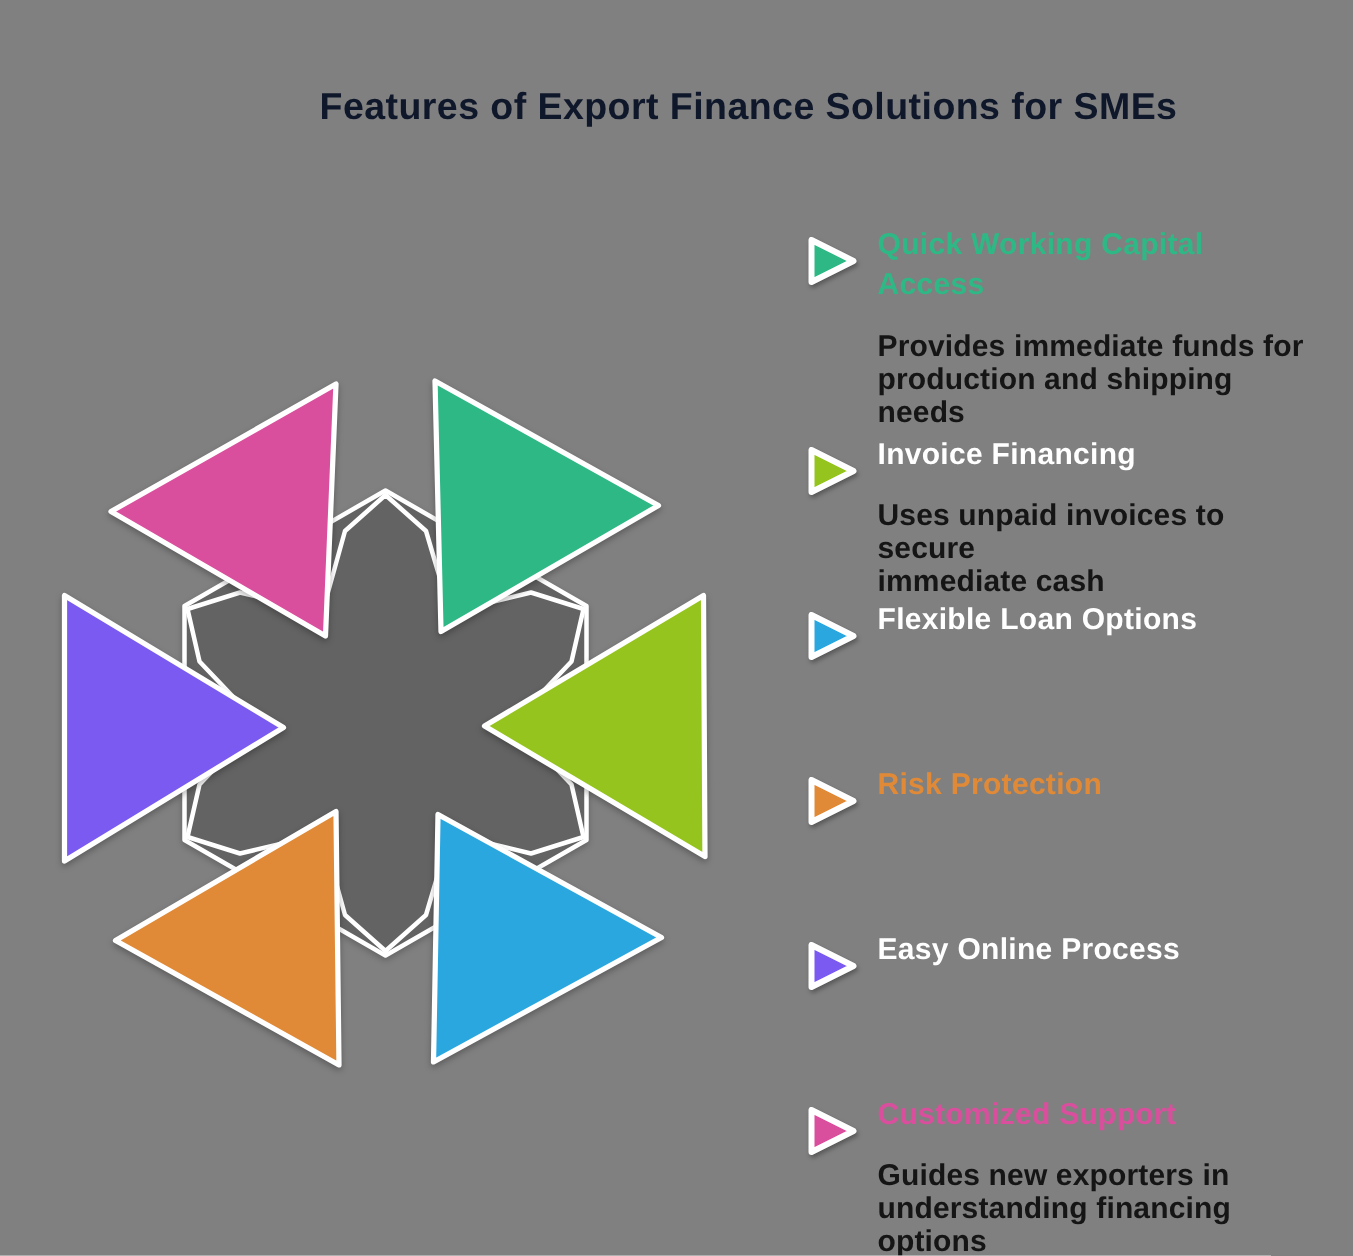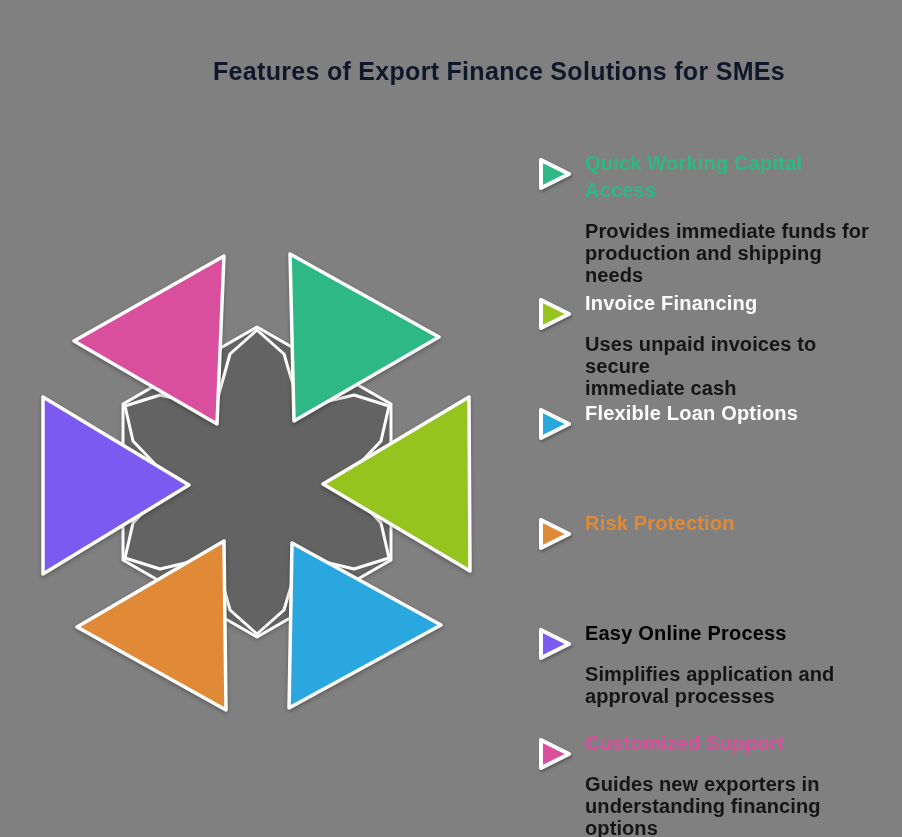--- a/index.html
+++ b/index.html
@@ -122,23 +122,21 @@
     <div class="fbody">
       <div class="ftitle" style="color: rgb(224, 138, 56);">Risk Protection</div>
     </div>
   </div>
 
   <div class="feature" style="top:620px">
     <svg class="ficon" viewBox="0 0 34 34">
       <polygon points="3,3 3,31 31,17" stroke="#ffffff" stroke-width="4" stroke-linejoin="round" fill="#7a5af0"></polygon>
     </svg>
     <div class="fbody">
-      <div class="ftitle" style="color: #000000;">Easy Online Process</div>
-      <div class="fdesc">Simplifies application and
-approval processes</div>
+      <div class="ftitle" style="color: #ffffff;">Easy Online Process</div>
     </div>
   </div>
 
   <div class="feature" style="top:730px">
     <svg class="ficon" viewBox="0 0 34 34">
       <polygon points="3,3 3,31 31,17" stroke="#ffffff" stroke-width="4" stroke-linejoin="round" fill="#da4f9d"></polygon>
     </svg>
     <div class="fbody">
       <div class="ftitle" style="color: rgb(218, 79, 157);">Customized Support</div>
       <div class="fdesc">Guides new exporters in

